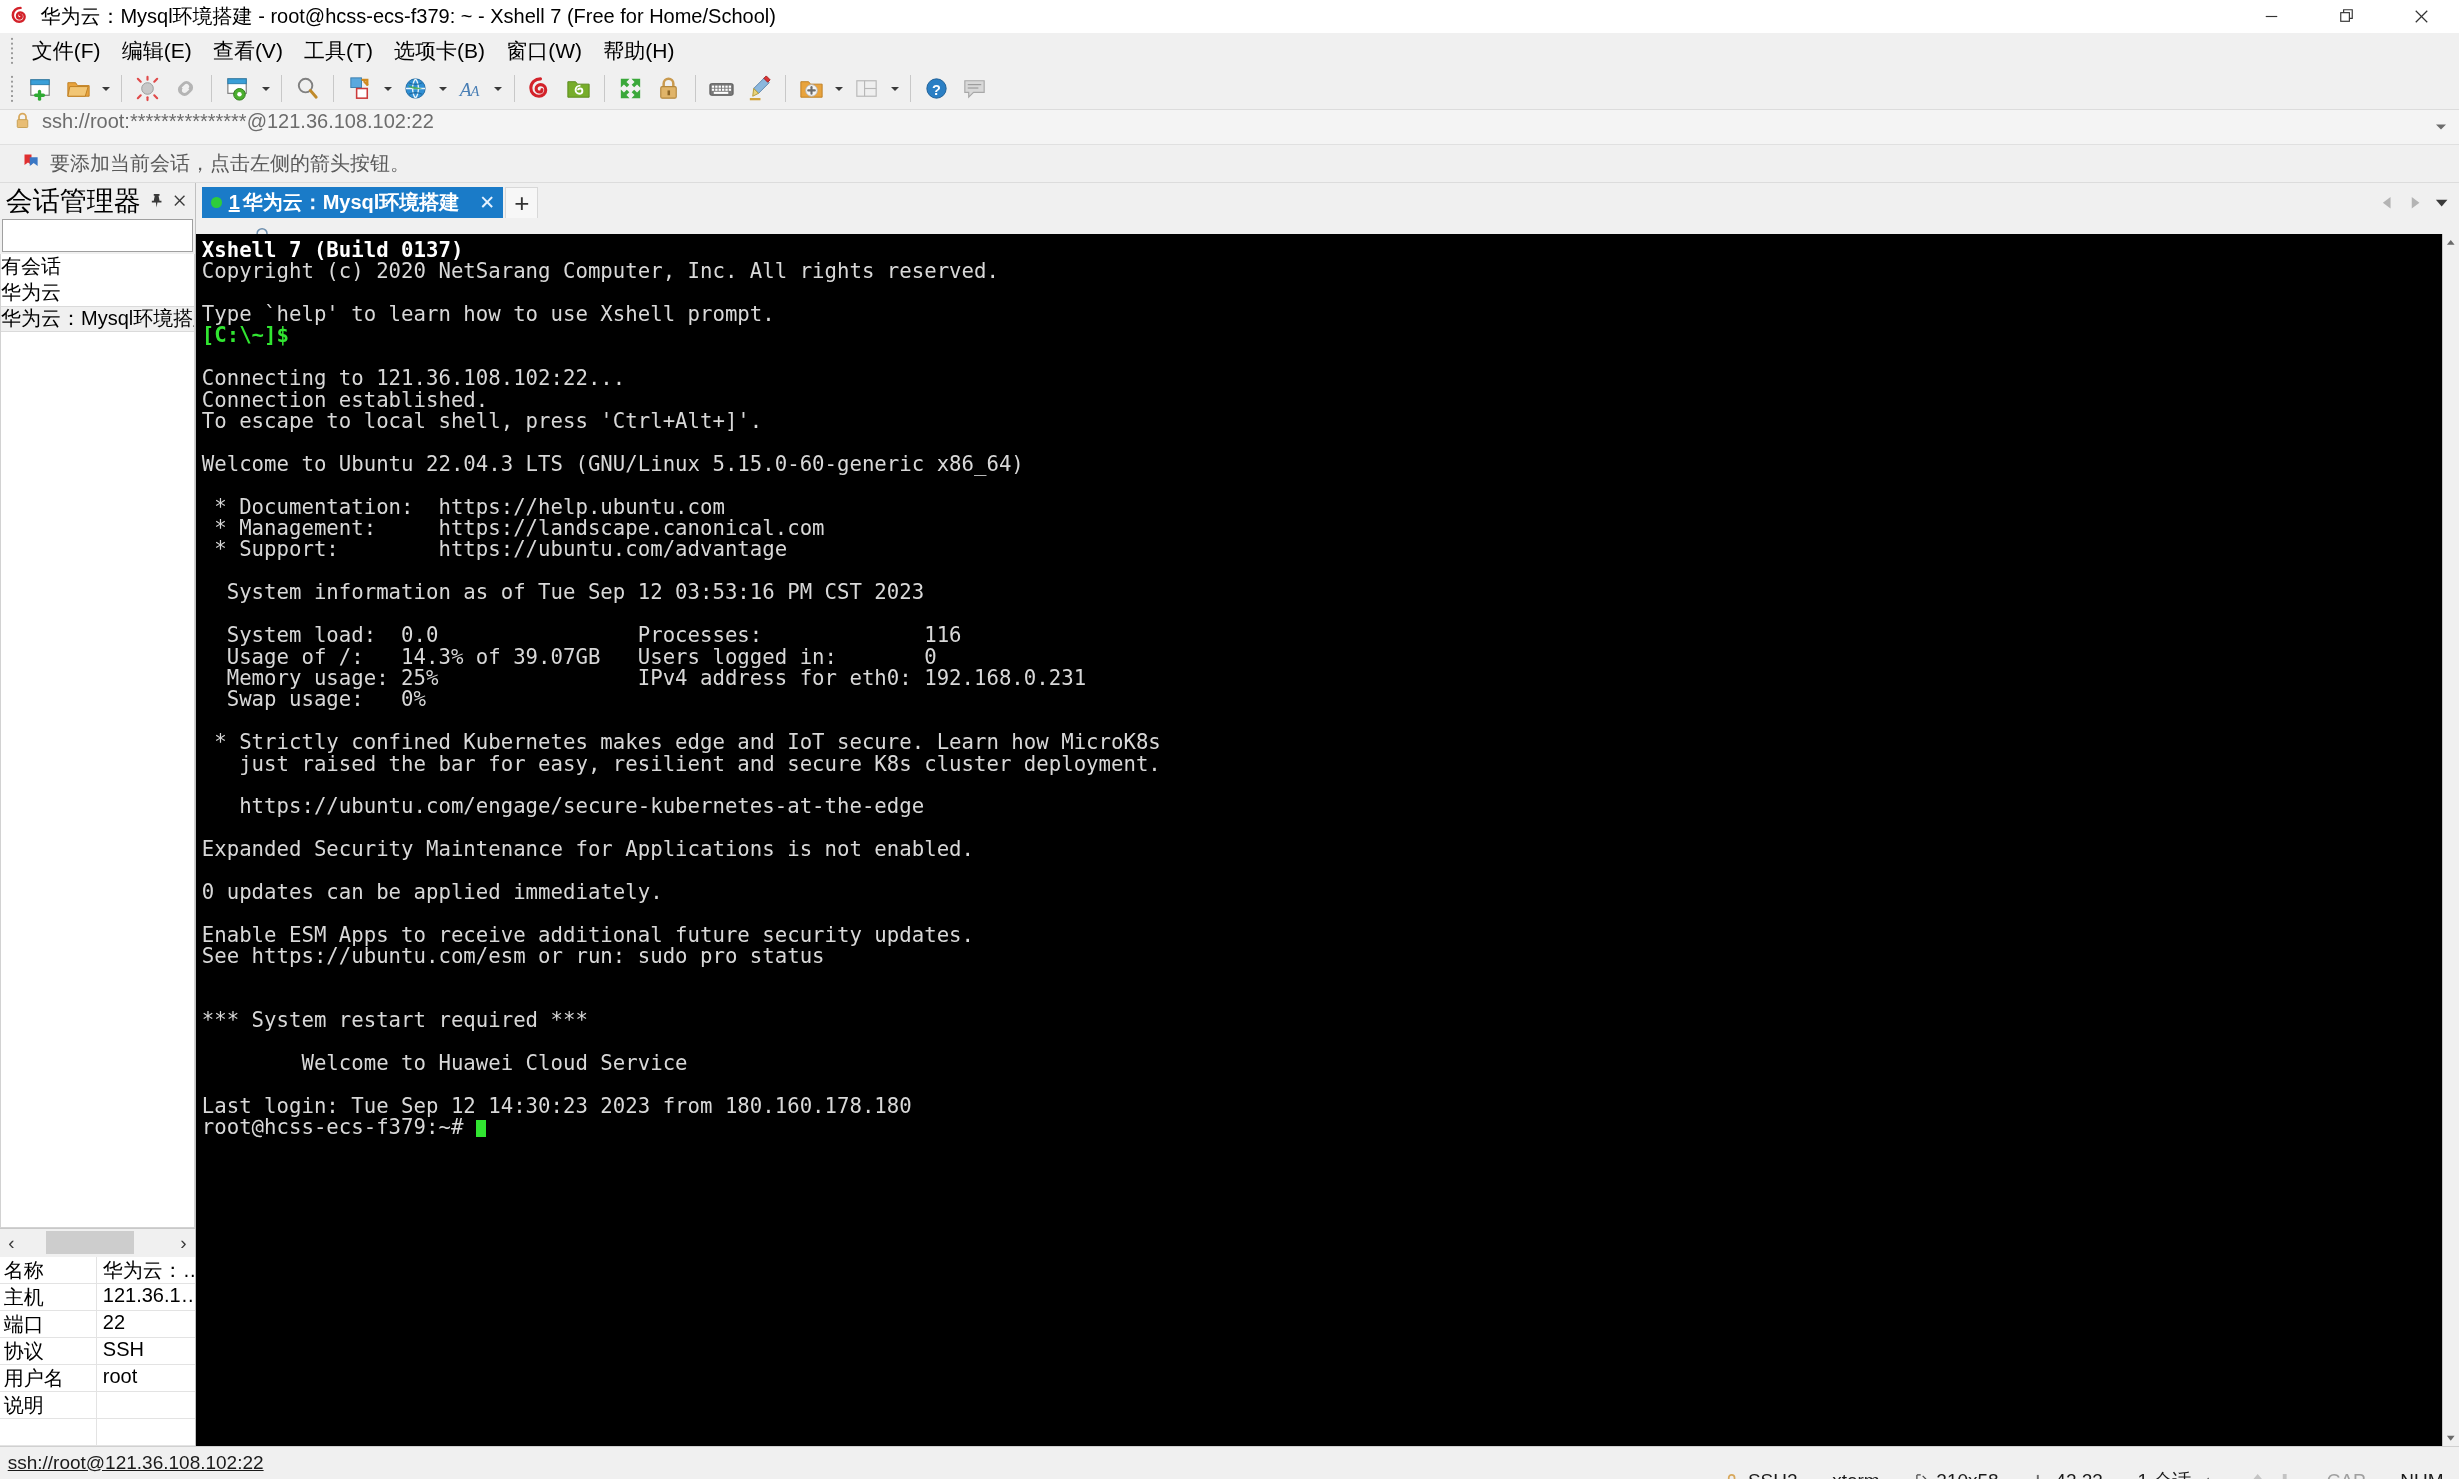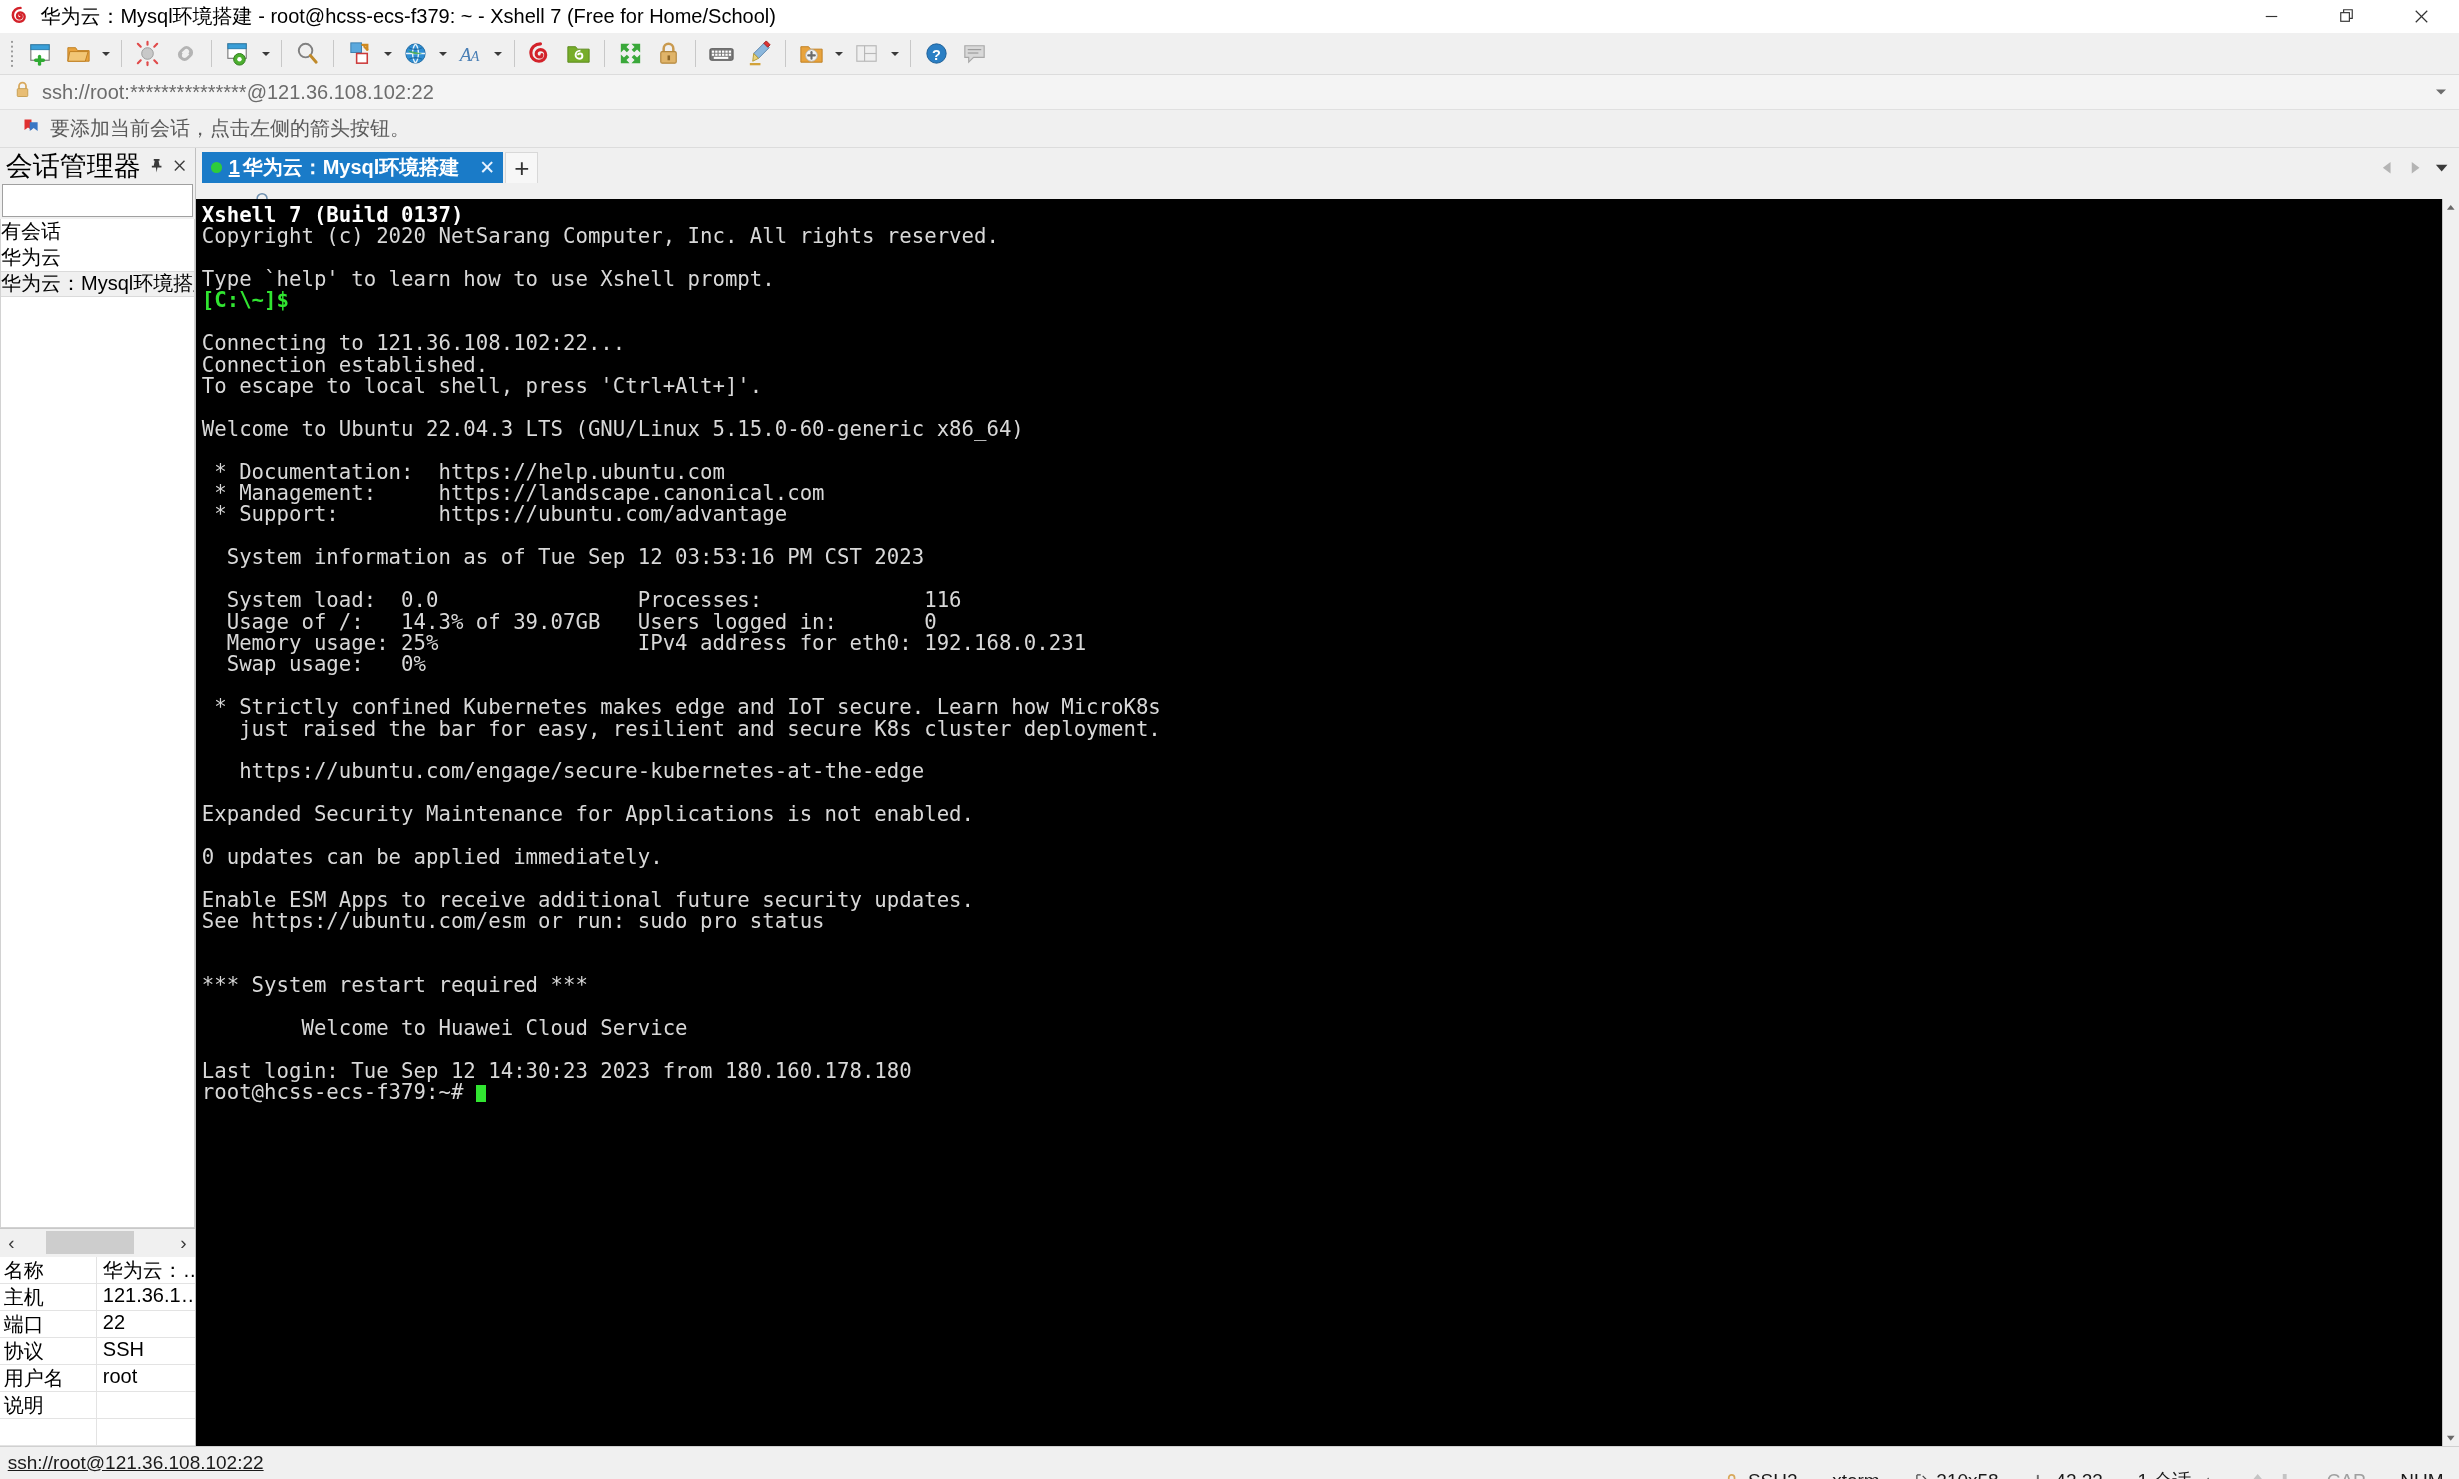--- a/index.html
+++ b/index.html
@@ -43,21 +43,21 @@
     height:42px; background:#f0f0f0; display:flex; align-items:center;
     flex:0 0 42px; padding-left:7.7px; border-bottom:1px solid #dcdcdc; position:relative;
   }
   .tb-btn{ width:38px;height:37px;display:flex;align-items:center;justify-content:center; }
   .tb-arrow{ width:17.3px;height:37px;display:flex;align-items:center;justify-content:center; }
   .tb-sep{ width:1px;height:27px;background:#c8c8c8;margin:0 6.7px; }
   .caret{ width:0;height:0;border-left:4.8px solid transparent;border-right:4.8px solid transparent;border-top:4.8px solid #3a3a3a; }
 
   
   .addressbar{
-    height:35px;background:#f4f4f4;display:flex;align-items:center;flex:0 0 35px;
+    height:35px;background:#f4f4f4;display:flex;align-items:flex-start;flex:0 0 35px;
     border-bottom:1px solid #e0e0e0; padding-left:11.5px; position:relative;
   }
   .addr-text{ font-size:20px; color:#6c6c6c; margin-left:9.6px; white-space:nowrap; }
   .addr-caret{ position:absolute; right:13.4px; top:50%; transform:translateY(-50%);
     width:0;height:0;border-left:5.8px solid transparent;border-right:5.8px solid transparent;border-top:5.8px solid #6c6c6c;}
 
   
   .noticebar{
     height:38px;background:#f0f0f0;display:flex;align-items:center;flex:0 0 38px;
     padding-left:21px; border-bottom:1px solid #dcdcdc;
@@ -161,20 +161,30 @@
       </div>
       <div class="win-btn close">
         <svg width="23" height="23" viewBox="0 0 24 24">
           <line x1="6" y1="6" x2="18" y2="18" stroke="#333" stroke-width="1.2"></line>
           <line x1="18" y1="6" x2="6" y2="18" stroke="#333" stroke-width="1.2"></line>
         </svg>
       </div>
     </div>
   </div>
 
+  <div class="menubar">
+    <div class="grip"></div>
+    <div class="menu-item">文件(F)</div>
+    <div class="menu-item">编辑(E)</div>
+    <div class="menu-item">查看(V)</div>
+    <div class="menu-item">工具(T)</div>
+    <div class="menu-item">选项卡(B)</div>
+    <div class="menu-item">窗口(W)</div>
+    <div class="menu-item">帮助(H)</div>
+  </div>
 
   <div class="toolbar">
     <div class="grip"></div>
 
     <div class="tb-btn">
       <svg width="29" height="29" viewBox="0 0 30 30">
         <rect x="5" y="6" width="19" height="16" fill="#fff" stroke="#7b7b7b" stroke-width="1.2"></rect>
         <rect x="5" y="6" width="19" height="5" fill="#3a9fd8" stroke="#2b7fae" stroke-width="1"></rect>
         <g stroke="#2faa33" stroke-width="3.4" stroke-linecap="round">
           <line x1="14" y1="18" x2="14" y2="26"></line>

